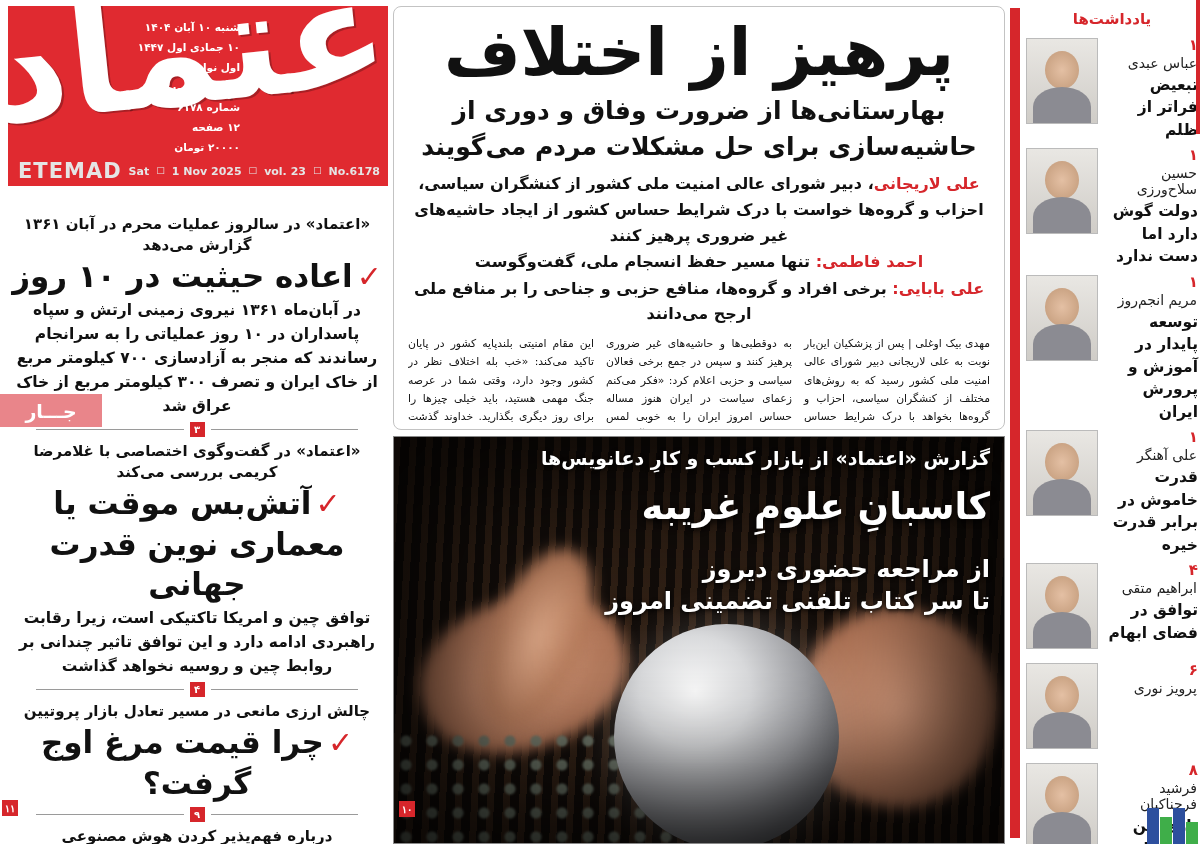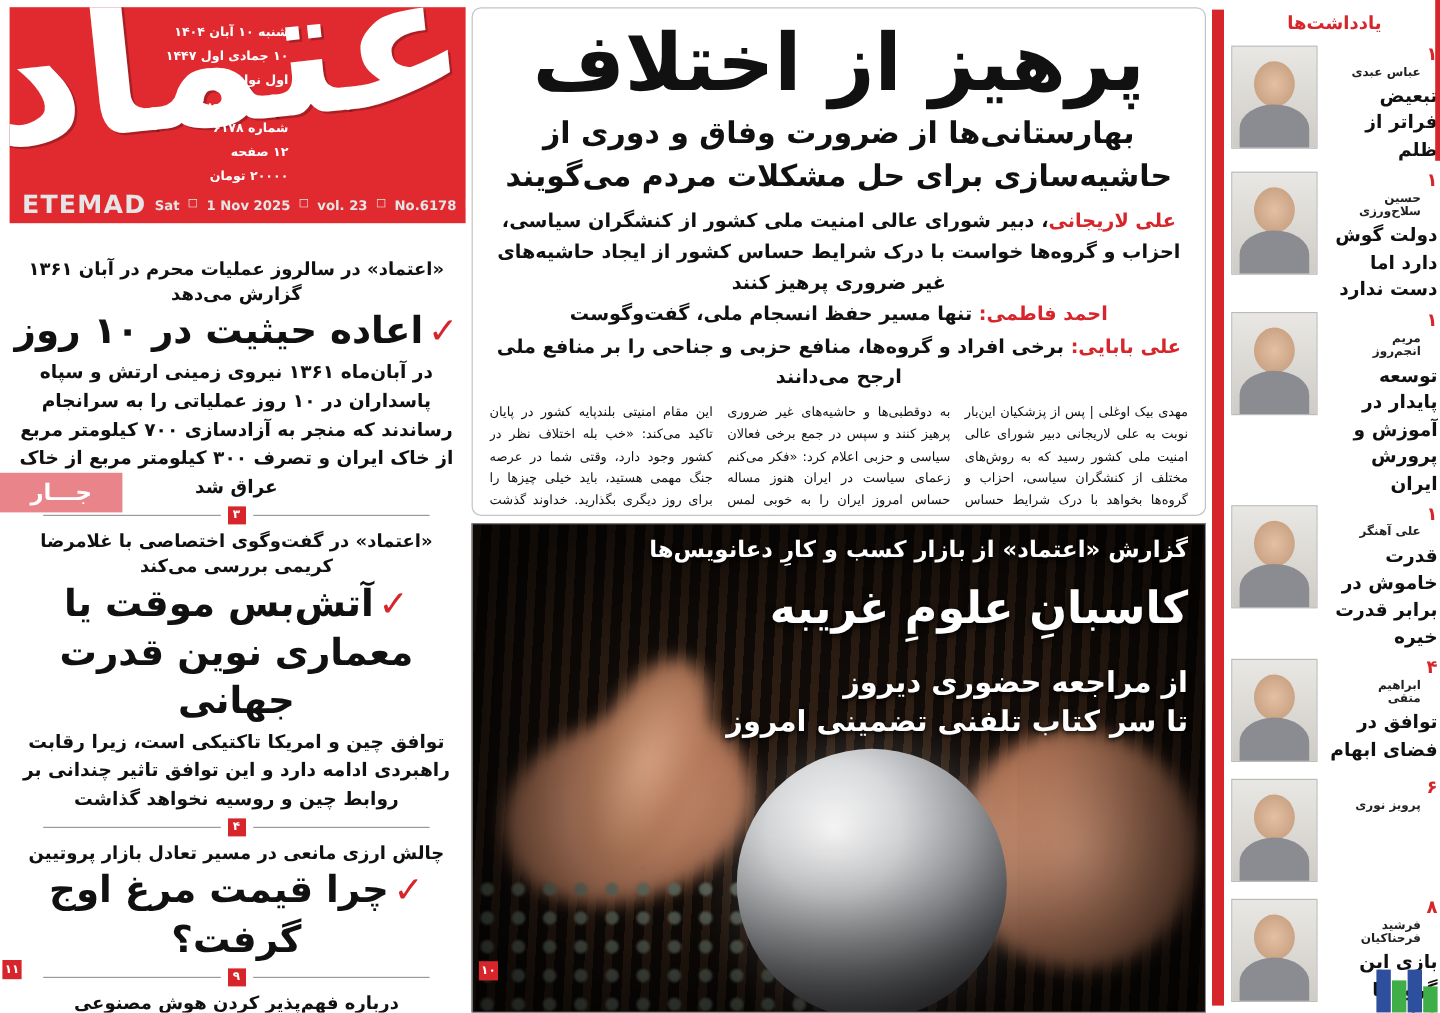--- a/index.html
+++ b/index.html
@@ -52,41 +52,41 @@
          background-size:26px 24px;}
   .vignette{position:absolute;inset:0;box-shadow:inset 0 0 120px 50px rgba(0,0,0,.75);}
   .photo-kicker{position:absolute;top:10px;left:14px;right:14px;text-align:right;color:#fff;
                 font-size:19px;font-weight:bold;text-shadow:0 1px 4px #000;}
   .photo-headline{position:absolute;top:48px;left:14px;right:14px;text-align:right;color:#fff;
                   font-size:37px;font-weight:bold;text-shadow:0 2px 6px #000;}
   .photo-sub{position:absolute;left:14px;right:14px;text-align:right;color:#fff;font-size:24px;
              font-weight:bold;text-shadow:0 1px 4px #000;}
   .ps1{top:118px;} .ps2{top:150px;}
   .pg-marker{position:absolute;background:#d6262b;color:#fff;font-size:10px;font-weight:bold;
-             width:16px;height:16px;display:flex;align-items:center;justify-content:center;}
+             width:16px;height:16px;display:flex;align-items:center;justify-content:center;font-family:Liberation Serif, serif;}
   .pm-photo{left:5px;bottom:26px;}
   .pm-page{left:2px;top:800px;position:absolute;}
   
   .jar-label{position:absolute;left:0;top:394px;width:102px;height:33px;background:rgba(229,112,118,.85);
              color:#fff;font-size:19px;font-weight:bold;display:flex;align-items:center;justify-content:center;z-index:5;}
   
   .sidebar{position:absolute;left:1010px;top:0;width:190px;height:844px;overflow:hidden;}
   .side-bar-line{position:absolute;left:0;top:8px;width:10px;height:830px;background:#d6262b;}
   .side-content{position:absolute;left:16px;top:4px;right:2px;}
   .side-title{color:#d6262b;font-size:15px;font-weight:bold;text-align:center;margin:6px 0 10px;}
   .s-item{display:flex;gap:6px;margin-bottom:7px;min-height:93px;}
   .s-photo{width:72px;height:86px;flex:none;border:1px solid #bbb;box-sizing:border-box;position:relative;
            background:linear-gradient(#e9e7e3,#cfccc7);overflow:hidden;}
   .s-photo::before{content:"";position:absolute;left:18px;top:12px;width:34px;height:38px;border-radius:50%;
                    background:radial-gradient(#e4c0a4,#c09877);}
   .s-photo::after{content:"";position:absolute;left:6px;top:48px;width:58px;height:40px;border-radius:50% 50% 0 0;
                   background:#8b8b92;}
   .s-text{flex:1;min-width:0;}
   .s-num{color:#d6262b;font-size:15px;font-weight:bold;line-height:1;}
-  .s-author{font-size:10px;font-weight:bold;color:#222;margin:2px 14px 3px;}
+  .s-author{font-size:14px;font-weight:normal;color:#222;margin:2px 1px 3px;}
   .s-title{font-size:15.5px;font-weight:bold;line-height:1.45;}
   
   .red-sliver{position:absolute;right:0;top:0;width:4px;height:134px;background:#d6262b;}
   .corner-bars{position:absolute;right:2px;bottom:0;display:flex;align-items:flex-end;gap:1px;}
   .corner-bars div{width:12px;}
   .cb1{height:22px;background:#3fae49;} .cb2{height:36px;background:#2d4f9e;}
   .cb3{height:27px;background:#3fae49;} .cb4{height:36px;background:#2d4f9e;}
 </style>
 </head>
 <body>

